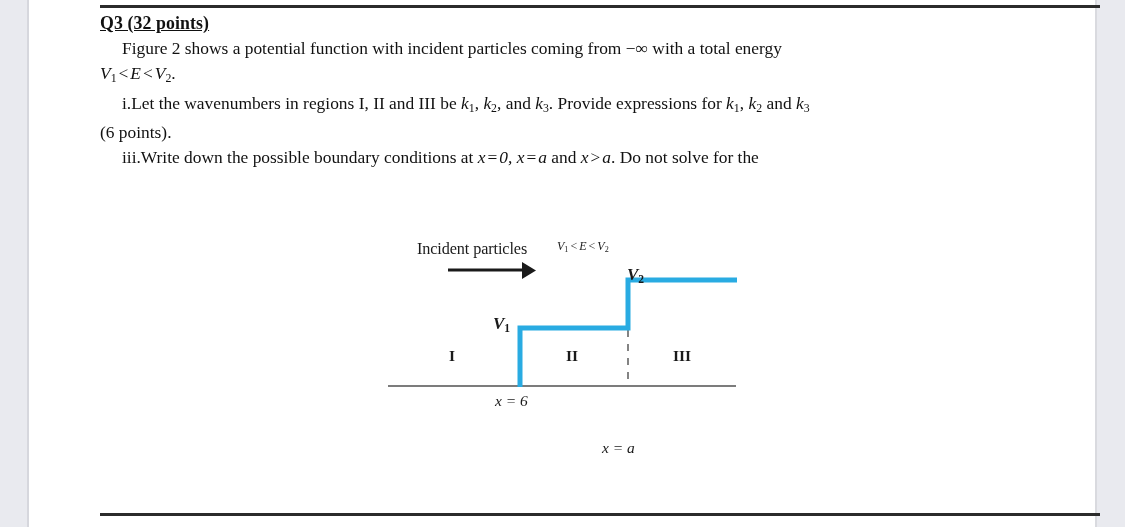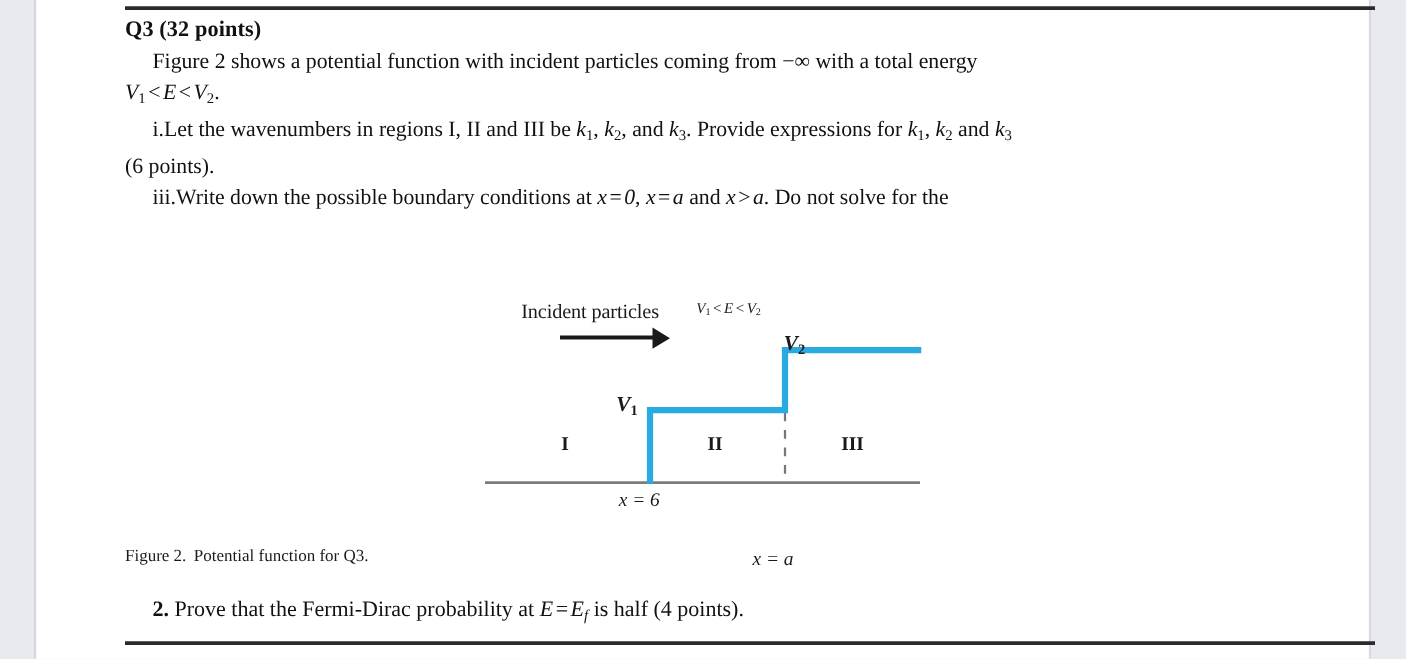--- a/index.html
+++ b/index.html
@@ -76,20 +76,21 @@
     top: 11px;
     width: 1000px;
     font-size: 17.4px;
     line-height: 24.4px;
     color: #111;
     text-align: justify;
   }
   .q-heading {
     font-weight: bold;
     font-size: 17.8px;
+    text-decoration: underline;
     letter-spacing: 0.1px;
     display: inline-block;
     margin-bottom: 1px;
   }
   .para {
     margin: 0;
     text-indent: 22px;
     text-align: justify;
     text-justify: inter-word;
   }
@@ -226,18 +227,16 @@
 
       <div class="lbl lbl-region" style="left:420px; top:347px;">I</div>
       <div class="lbl lbl-region" style="left:537px; top:347px;">II</div>
       <div class="lbl lbl-region" style="left:644px; top:347px;">III</div>
 
       <div class="lbl lbl-x" style="left:466px; top:392px;">x = 6</div>
       <div class="lbl lbl-x" style="left:573px; top:392px;margin-top:47px;">x = a</div>
 
     </div>
 
-    <div class="caption"><span class="capnum">Figure 2.</span><span>Potential function for Q3.</span></div>
-
-    <div class="final-q"><span class="qnum">2.</span><span> Prove that the Fermi-Dirac probability at </span><var>E</var><span class="op">=</span><var>E</var><sub style="font-style:italic;">f</sub><span> is half (4 points).</span></div>
+
 
   </div>
 </div>
 
 </body></html>

